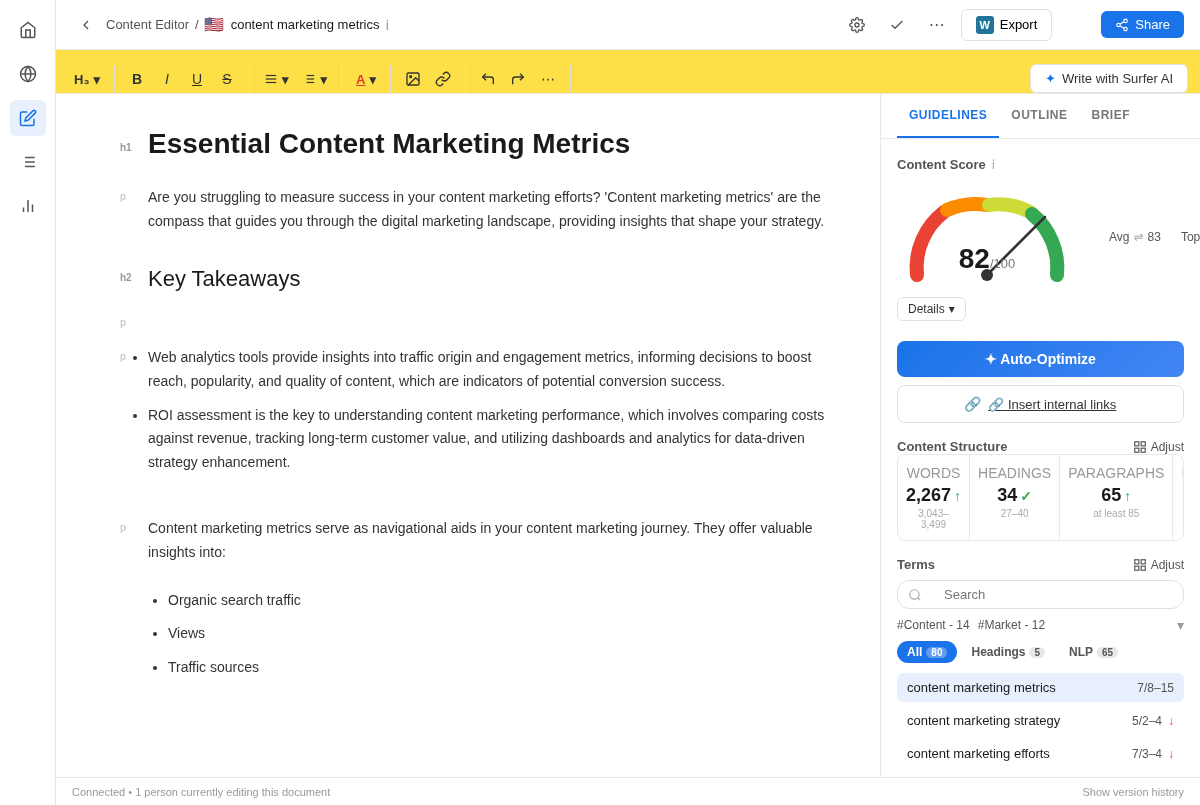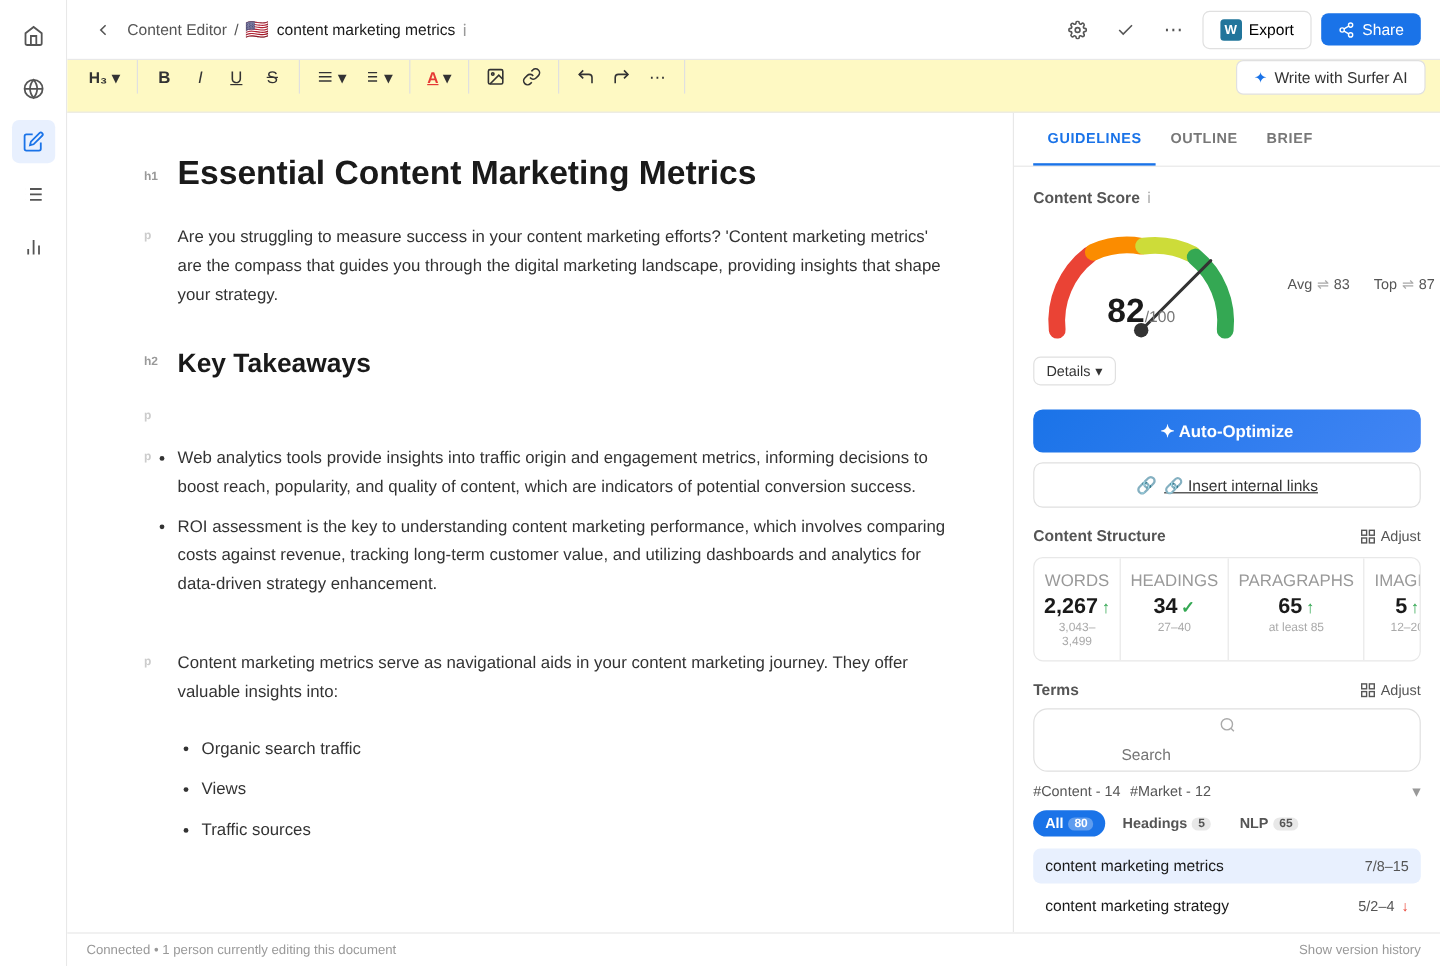--- a/index.html
+++ b/index.html
@@ -102,31 +102,32 @@
       align-items: center;
       gap: 6px;
       padding: 6px 14px;
       border: none;
       border-radius: 6px;
       background: #1a73e8;
       color: #fff;
       cursor: pointer;
       font-size: 13px;
       font-weight: 500;
+      margin-left: 41px;
     }
 
     
     .toolbar {
       height: 44px;
       border-bottom: 1px solid #e8e8e8;
       display: flex;
-      align-items: flex-start;
+      align-items: flex-end;
       padding: 0 12px;
       gap: 4px;
-      background: #fef9c3;
+      background: #fde047;
     }
     .toolbar-group {
       display: flex;
       align-items: center;
       gap: 2px;
       border-right: 1px solid #e0e0e0;
       padding-right: 8px;
       margin-right: 4px;
     }
     .toolbar-group:last-child { border-right: none; }
@@ -198,39 +199,39 @@
       margin-bottom: 16px;
     }
     .h2-tag {
       font-size: 10px;
       color: #999;
       font-weight: 600;
       margin-bottom: 4px;
     }
     .h2-content {
       font-size: 22px;
-      font-weight: 700;
+      font-weight: 400;
       color: #1a1a1a;
       margin-bottom: 16px;
     }
     .bullet-list {
       margin-left: 24px;
       margin-bottom: 16px;
     }
     .bullet-list li {
       font-size: 14px;
       color: #333;
       line-height: 1.7;
       margin-bottom: 10px;
       list-style-type: disc;
     }
 
     
     .right-panel {
-      width: 356px;
+      width: 320px;
       border-left: 1px solid #e8e8e8;
       display: flex;
       flex-direction: column;
       background: #fff;
       overflow: hidden;
     }
     .right-tabs {
       display: flex;
       border-bottom: 1px solid #e8e8e8;
       padding: 0 16px;
@@ -332,21 +333,20 @@
       justify-content: center;
       gap: 6px;
       margin-bottom: 16px;
     }
 
     
     .structure-header {
       display: flex;
       align-items: center;
       justify-content: space-between;
-      margin-bottom: 10px;
     }
     .adjust-btn {
       display: flex;
       align-items: center;
       gap: 4px;
       color: #555;
       font-size: 12px;
       cursor: pointer;
     }
     .structure-grid {
@@ -376,23 +376,22 @@
       align-items: center;
       justify-content: space-between;
       margin-bottom: 8px;
     }
     .search-bar {
       display: flex;
       align-items: center;
       border: 1px solid #e0e0e0;
       border-radius: 12px;
       padding: 6px 10px;
-      gap: 10px;
+      gap: 22px;
       margin-bottom: 8px;
-      flex-direction: column;
     }
     .search-bar input {
       border: none;
       outline: none;
       font-size: 13px;
       flex: 1;
       color: #333;
     }
     .filter-tags {
       display: flex;

